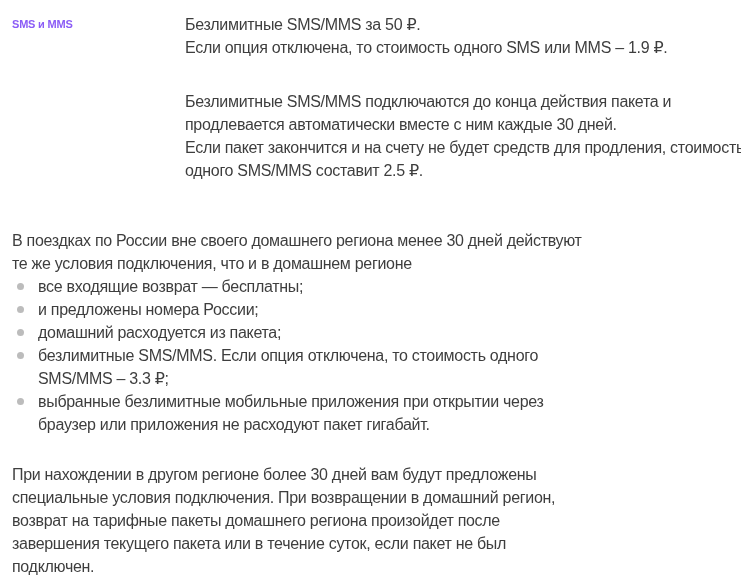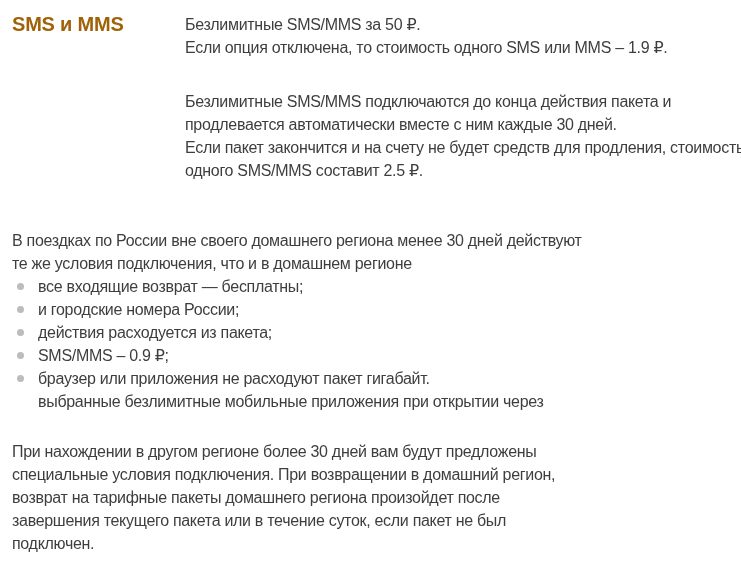--- a/index.html
+++ b/index.html
@@ -21,23 +21,23 @@
   }
   .row {
     display: grid;
     grid-template-columns: 173px 1fr;
     align-items: start;
   }
   .row + .row {
     margin-top: 47px;
   }
   .row-label {
-    font-size: 20px;
+    font-size: 11px;
     font-weight: bold;
-    color: #a16207;
+    color: #8b5cf6;
     letter-spacing: -0.2px;
     line-height: 23px;
     padding-top: 0;
   }
   .content {
     font-size: 16px;
     line-height: 23px;
     letter-spacing: -0.3px;
   }
   .para + .para {
@@ -99,40 +99,41 @@
       <ul class="bullets">
         <li class="bullet-item">
           <span class="bullet-marker"></span>
           <span class="bullet-text">
             <div class="line">все входящие возврат — бесплатны;</div>
           </span>
         </li>
         <li class="bullet-item">
           <span class="bullet-marker"></span>
           <span class="bullet-text">
-            <div class="line">и городские номера России;</div>
+            <div class="line">и предложены номера России;</div>
           </span>
         </li>
         <li class="bullet-item">
           <span class="bullet-marker"></span>
           <span class="bullet-text">
-            <div class="line">действия расходуется из пакета;</div>
+            <div class="line">домашний расходуется из пакета;</div>
           </span>
         </li>
         <li class="bullet-item">
           <span class="bullet-marker"></span>
           <span class="bullet-text">
-            <div class="line">SMS/MMS – 0.9 ₽;</div>
+            <div class="line">безлимитные SMS/MMS. Если опция отключена, то стоимость одного</div>
+            <div class="line">SMS/MMS – 3.3 ₽;</div>
           </span>
         </li>
         <li class="bullet-item">
           <span class="bullet-marker"></span>
           <span class="bullet-text">
+            <div class="line">выбранные безлимитные мобильные приложения при открытии через</div>
             <div class="line">браузер или приложения не расходуют пакет гигабайт.</div>
-            <div class="line">выбранные безлимитные мобильные приложения при открытии через</div>
           </span>
         </li>
       </ul>
 
       <div class="para closing">
         <div class="line">При нахождении в другом регионе более 30 дней вам будут предложены</div>
         <div class="line">специальные условия подключения. При возвращении в домашний регион,</div>
         <div class="line">возврат на тарифные пакеты домашнего региона произойдет после</div>
         <div class="line">завершения текущего пакета или в течение суток, если пакет не был</div>
         <div class="line">подключен.</div>

